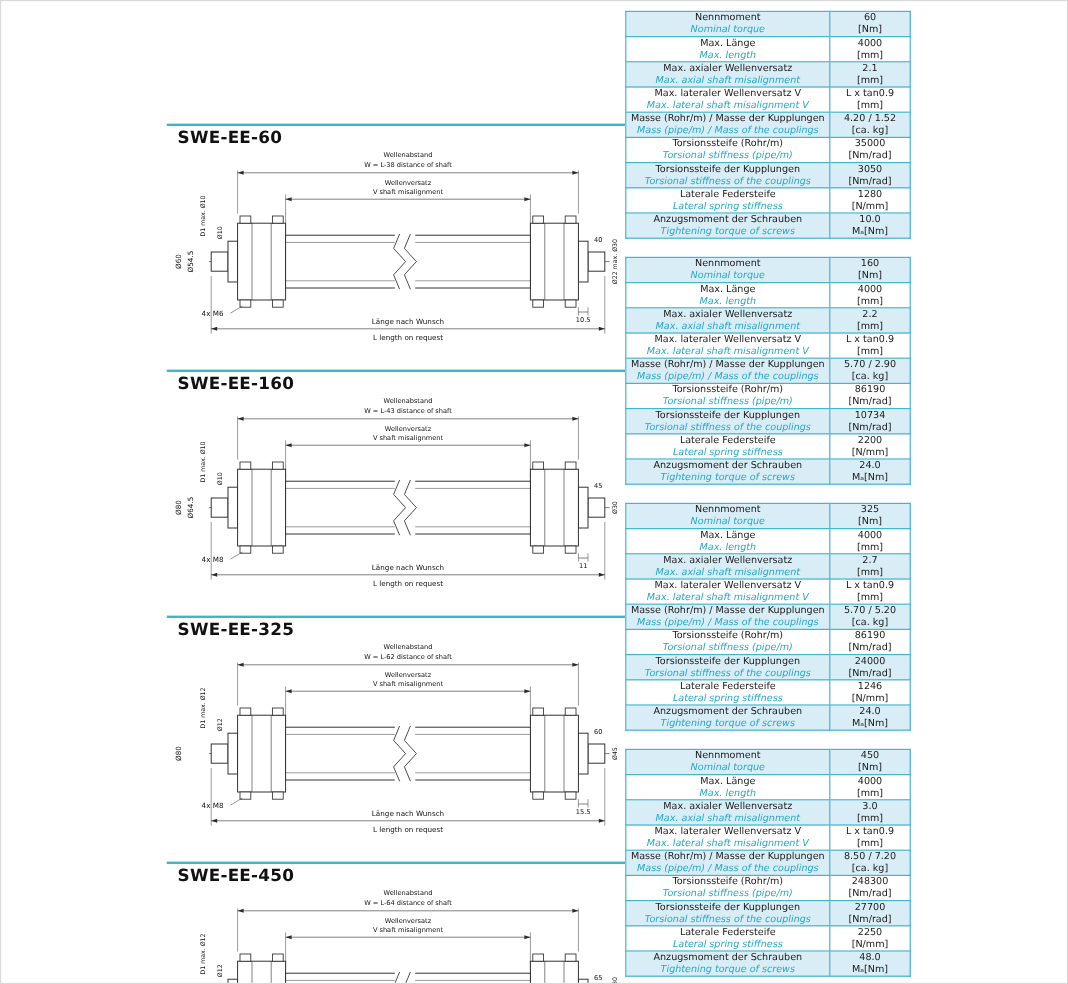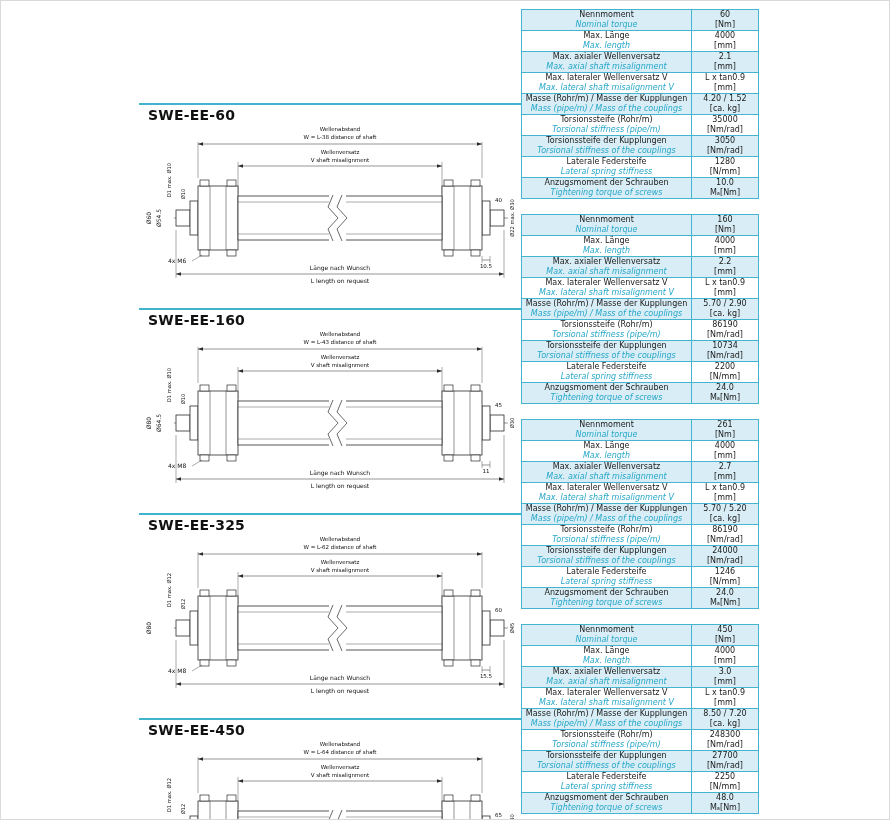--- a/index.html
+++ b/index.html
@@ -423,21 +423,21 @@
           <col class="c-label">
           <col class="c-value">
         </colgroup>
       <tbody>
           <tr class="shaded">
             <td>
               <span class="de">Nennmoment</span>
               <span class="en">Nominal torque</span>
             </td>
             <td>
-              <span class="val">261</span>
+              <span class="val">325</span>
               <span class="unit">[Nm]</span>
             </td>
           </tr>
           <tr>
             <td>
               <span class="de">Max. Länge</span>
               <span class="en">Max. length</span>
             </td>
             <td>
               <span class="val">4000</span>

